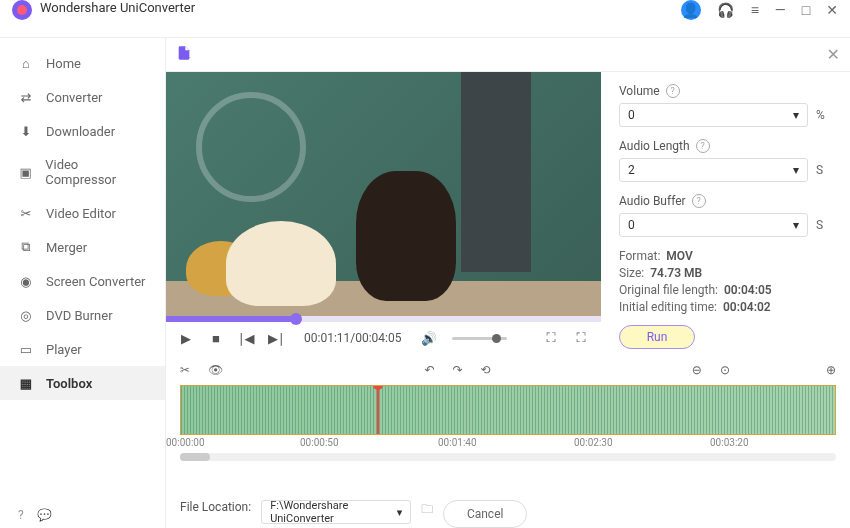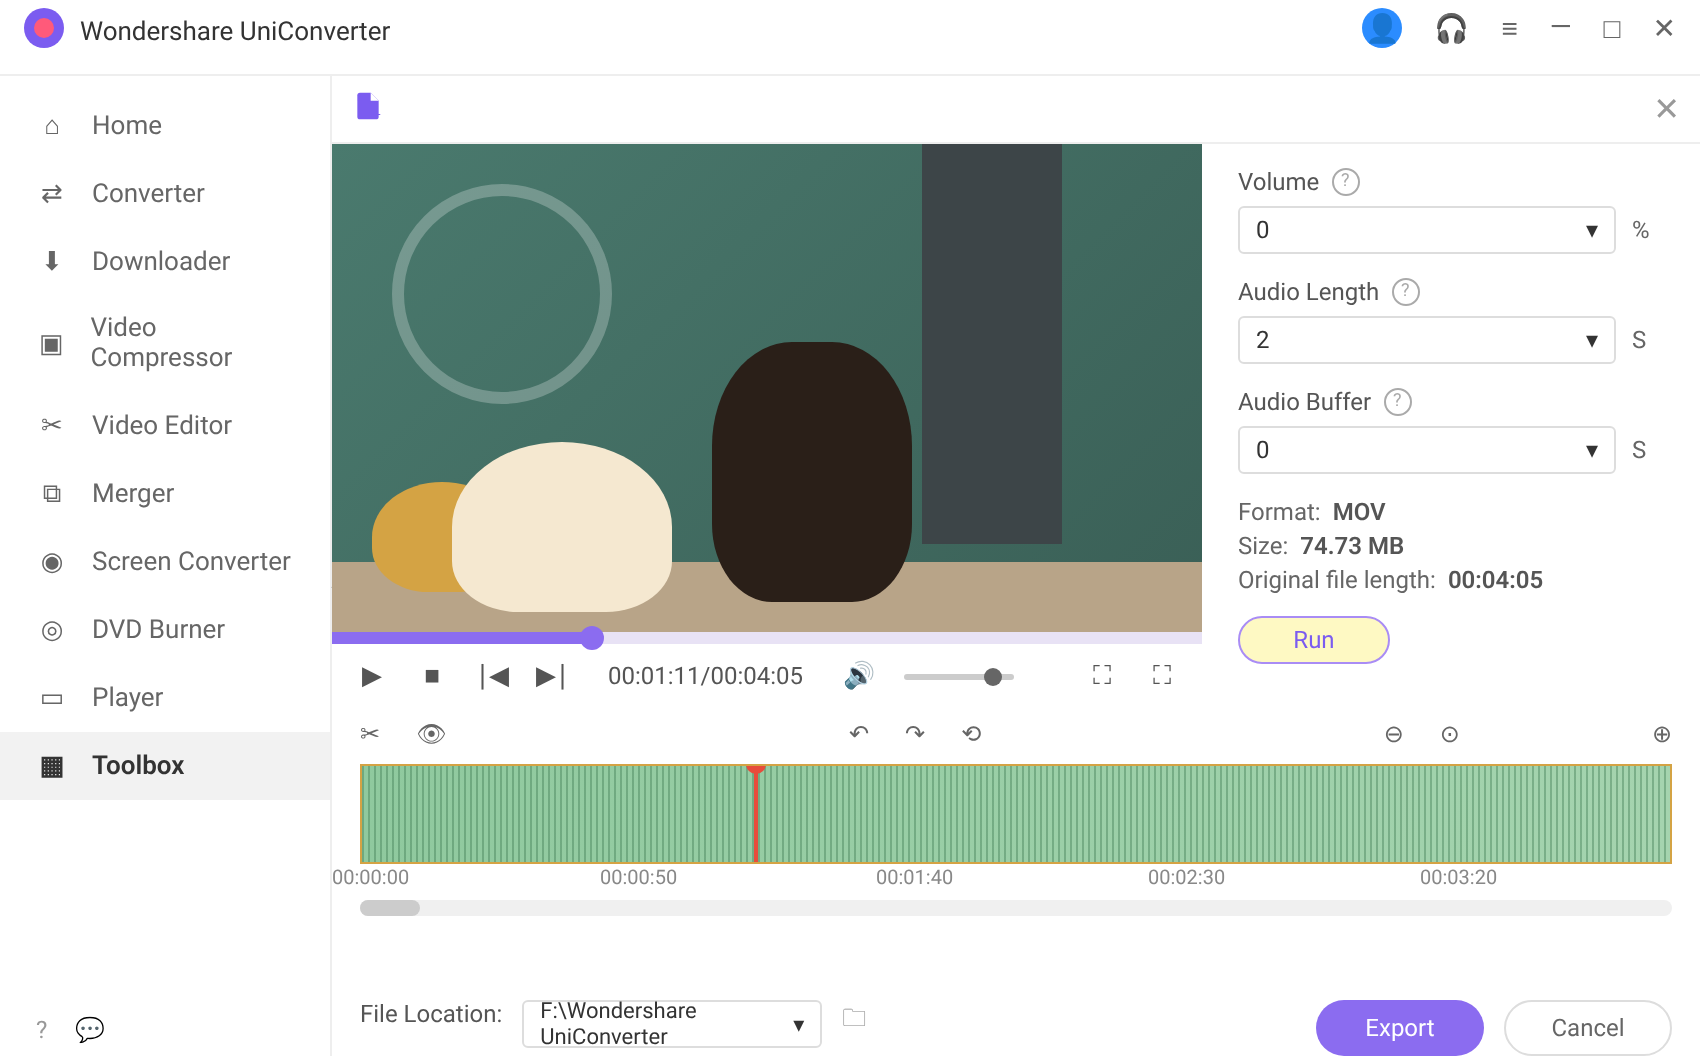--- a/index.html
+++ b/index.html
@@ -1,17 +1,17 @@
 <!DOCTYPE html>
 <html><head>
 <meta charset="utf-8">
 <style>
 *{margin:0;padding:0;box-sizing:border-box;font-family:-apple-system,BlinkMacSystemFont,"Segoe UI",Roboto,sans-serif}
 body{width:850px;height:528px;background:#fff;overflow:hidden;font-size:12px;color:#333}
-.titlebar{height:38px;display:flex;align-items:flex-end;padding:13px 12px;border-bottom:1px solid #eee}
+.titlebar{height:38px;display:flex;align-items:flex-start;padding:0 12px;border-bottom:1px solid #eee}
 .logo{width:20px;height:20px;background:#7b5cf0;border-radius:50%;margin-right:8px;display:flex;align-items:center;justify-content:center}
 .logo::after{content:"";width:10px;height:10px;background:#ff5a7a;border-radius:50%}
 .app-title{font-size:13px;color:#333;flex:1}
 .title-icons{display:flex;gap:16px;align-items:center}
 .title-icons span{cursor:pointer;color:#666;font-size:14px}
 .user-avatar{width:20px;height:20px;background:#2b8cff;border-radius:50%;display:flex;align-items:center;justify-content:center;color:#fff;font-size:11px}
 .main{display:flex;height:490px}
 .sidebar{width:165px;padding:8px 0;background:#fff}
 .side-item{display:flex;align-items:center;padding:9px 18px;gap:12px;color:#666;cursor:pointer;font-size:13px}
 .side-item.active{background:#f2f2f2;color:#333;font-weight:600}
@@ -211,20 +211,24 @@
             <span class="info-value">MOV</span>
           </div>
         <div class="info-line">
             <span class="info-label">Size:</span>
             <span class="info-value">74.73 MB</span>
           </div>
         <div class="info-line">
             <span class="info-label">Original file length:</span>
             <span class="info-value">00:04:05</span>
           </div>
+        <div class="info-line">
+            <span class="info-label">Initial editing time:</span>
+            <span class="info-value">00:04:02</span>
+          </div>
         <button class="run-btn">Run</button>
       </div>
     </div>
 
     <div class="timeline-tools">
       <span>✂</span>
       <span>👁</span>
       <span class="spacer"></span>
       <span>↶</span>
       <span>↷</span>
@@ -252,21 +256,20 @@
         <div class="scroll-thumb"></div>
       </div>
 
     <div class="footer">
       <span class="footer-label">File Location:</span>
       <div class="loc-select">
           <span>F:\Wondershare UniConverter</span>
           <span>▾</span>
         </div>
       <span class="folder-btn">🗀</span>
-      <button class="export-btn">Export</button>
       <button class="cancel-btn">Cancel</button>
     </div>
   </div>
 </div>
 
 <div class="bottom-bar">
   <span>?</span>
   <span>💬</span>
 </div>
 

